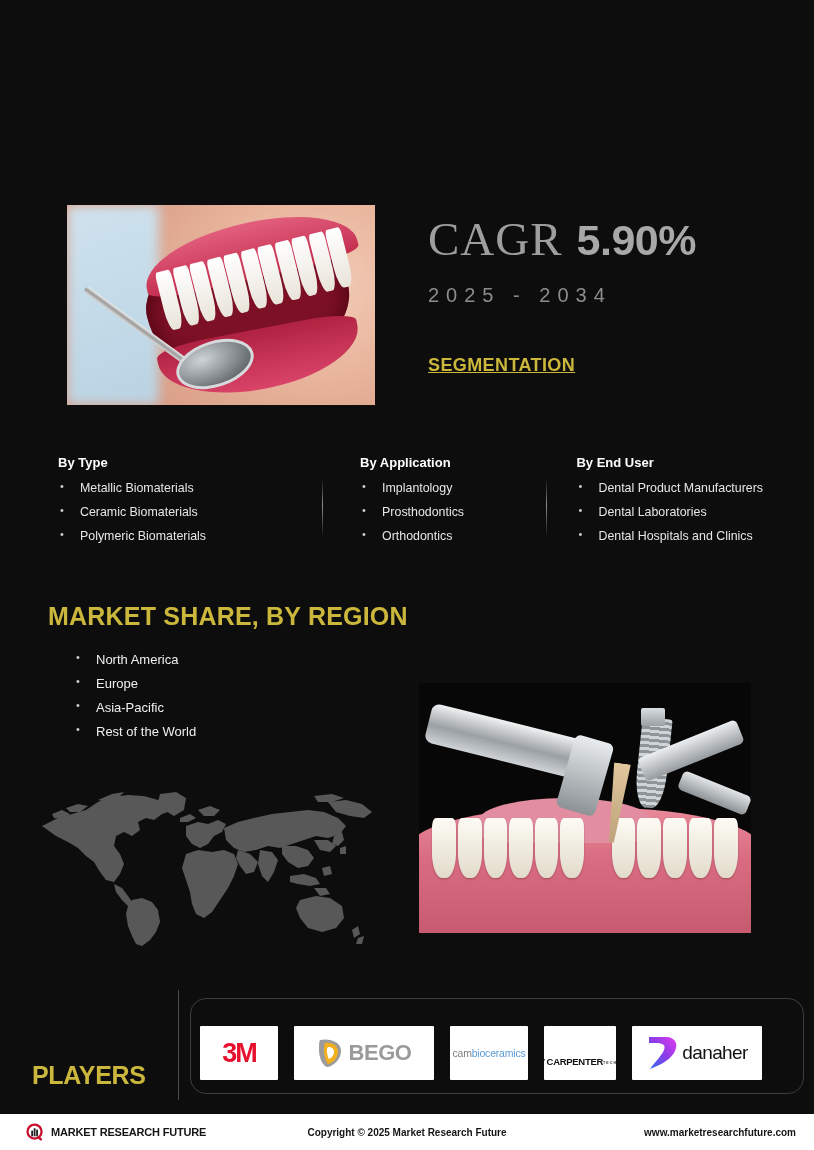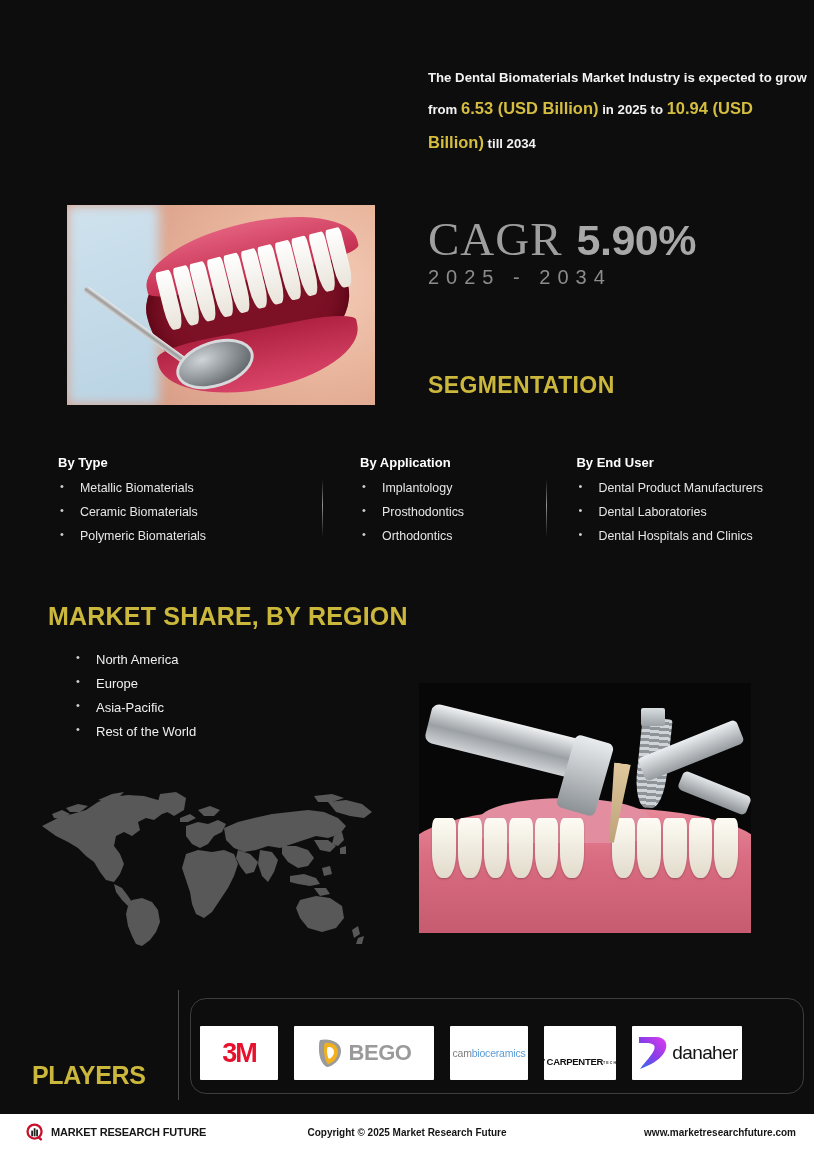--- a/index.html
+++ b/index.html
@@ -36,28 +36,28 @@
 
   
   .cagr-wrap { position:absolute; left:428px; top:212px; }
   .cagr-line { display:flex; align-items:baseline; gap:14px; }
   .cagr-word {
     font-family:"Liberation Serif", serif;
     font-size:47px; font-weight:400; color:#9e9e9e; letter-spacing:1px;
   }
   .cagr-val { font-size:43px; font-weight:bold; color:#a8a8a8; letter-spacing:-0.5px; }
   .cagr-years {
-    margin-top:0;
+    margin-top:18px;
     font-size:20px; color:#8c8c8c; letter-spacing:7px; font-weight:400;
   }
 
   
   .seg-head {
-    position:absolute; left:428px; top:372px;
-    font-size:23px; font-weight:bold; color:#cbb73c; letter-spacing:.4px;
+    position:absolute; left:428px; top:355px;
+    font-size:18px; font-weight:bold; color:#cbb73c; letter-spacing:.4px;text-decoration:underline;
   }
 
   .seg-cols { position:absolute; left:58px; top:455px; width:740px; display:flex; }
   .seg-col { position:relative; }
   .seg-col.c1 { width:280px; }
   .seg-col.c2 { width:230px; padding-left:30px; }
   .seg-col.c3 { width:250px; padding-left:22px; }
   .seg-col .divider {
     position:absolute; left:-8px; top:24px; width:1px; height:58px;
     background:linear-gradient(to bottom, rgba(255,255,255,0) 0%, rgba(255,255,255,.55) 45%, rgba(255,255,255,0) 100%);
@@ -236,21 +236,21 @@
   }
   .logo {
     background:#ffffff; border-radius:1px;
     display:flex; align-items:center; justify-content:center;
     overflow:hidden;
   }
   .logo.l3m { width:78px; }
   .logo.lbego { width:140px; }
   .logo.lcam { width:78px; }
   .logo.lcarp { width:72px; }
-  .logo.ldana { width:110px; }
+  .logo.ldana { width:130px; }
 
   .t3m { color:#e8112d; font-weight:bold; font-size:27px; letter-spacing:-2px; font-family:"Liberation Sans",sans-serif; }
 
   .bego-row { display:flex; align-items:center; gap:6px; }
   .bego-shield { width:26px; height:30px; }
   .bego-txt { color:#9a9a9a; font-weight:bold; font-size:22px; letter-spacing:-.5px; }
 
   .cam-txt { font-size:10.5px; font-weight:500; letter-spacing:-.2px; white-space:nowrap; }
   .cam-txt .a { color:#7d7d7d; }
   .cam-txt .b { color:#5b9bd5; }
@@ -274,21 +274,20 @@
   .f-name { font-size:11px; font-weight:bold; color:#151515; letter-spacing:-.2px; }
   .f-copy { position:absolute; left:50%; transform:translateX(-50%); font-size:10px; font-weight:bold; color:#151515; }
   .f-url { position:absolute; right:18px; font-size:10px; font-weight:bold; color:#151515; }
 </style>
 </head>
 <body>
 
 <div class="page">
 
 
-  <div class="intro"><span>The Dental Biomaterials Market Industry is expected to grow from </span><span class="gold">6.53 (USD Billion)</span><span> in 2025 to </span><span class="gold">10.94 (USD Billion)</span><span> till 2034</span></div>
 
   <div class="cagr-wrap">
     <div class="cagr-line">
       <span class="cagr-word">CAGR</span>
       <span class="cagr-val">5.90%</span>
     </div>
     <div class="cagr-years">2025 - 2034</div>
   </div>
 
   <div class="seg-head">SEGMENTATION</div>

